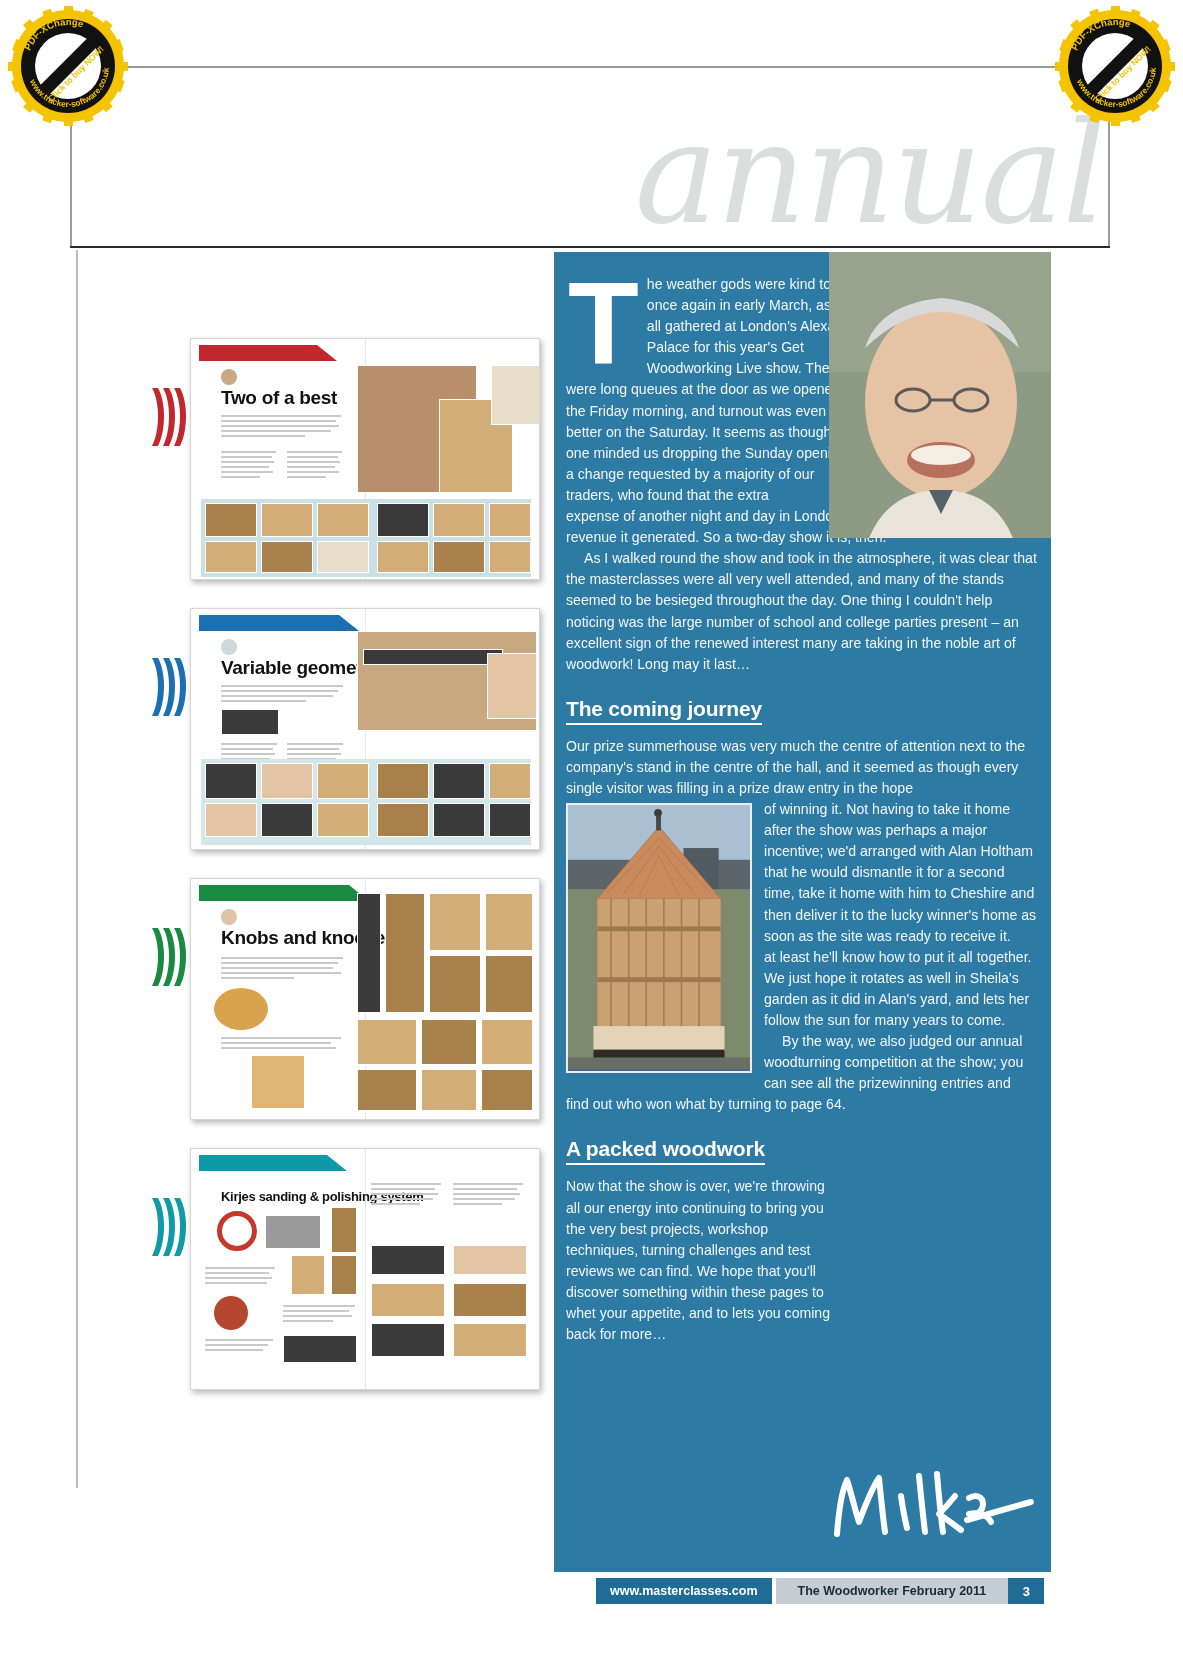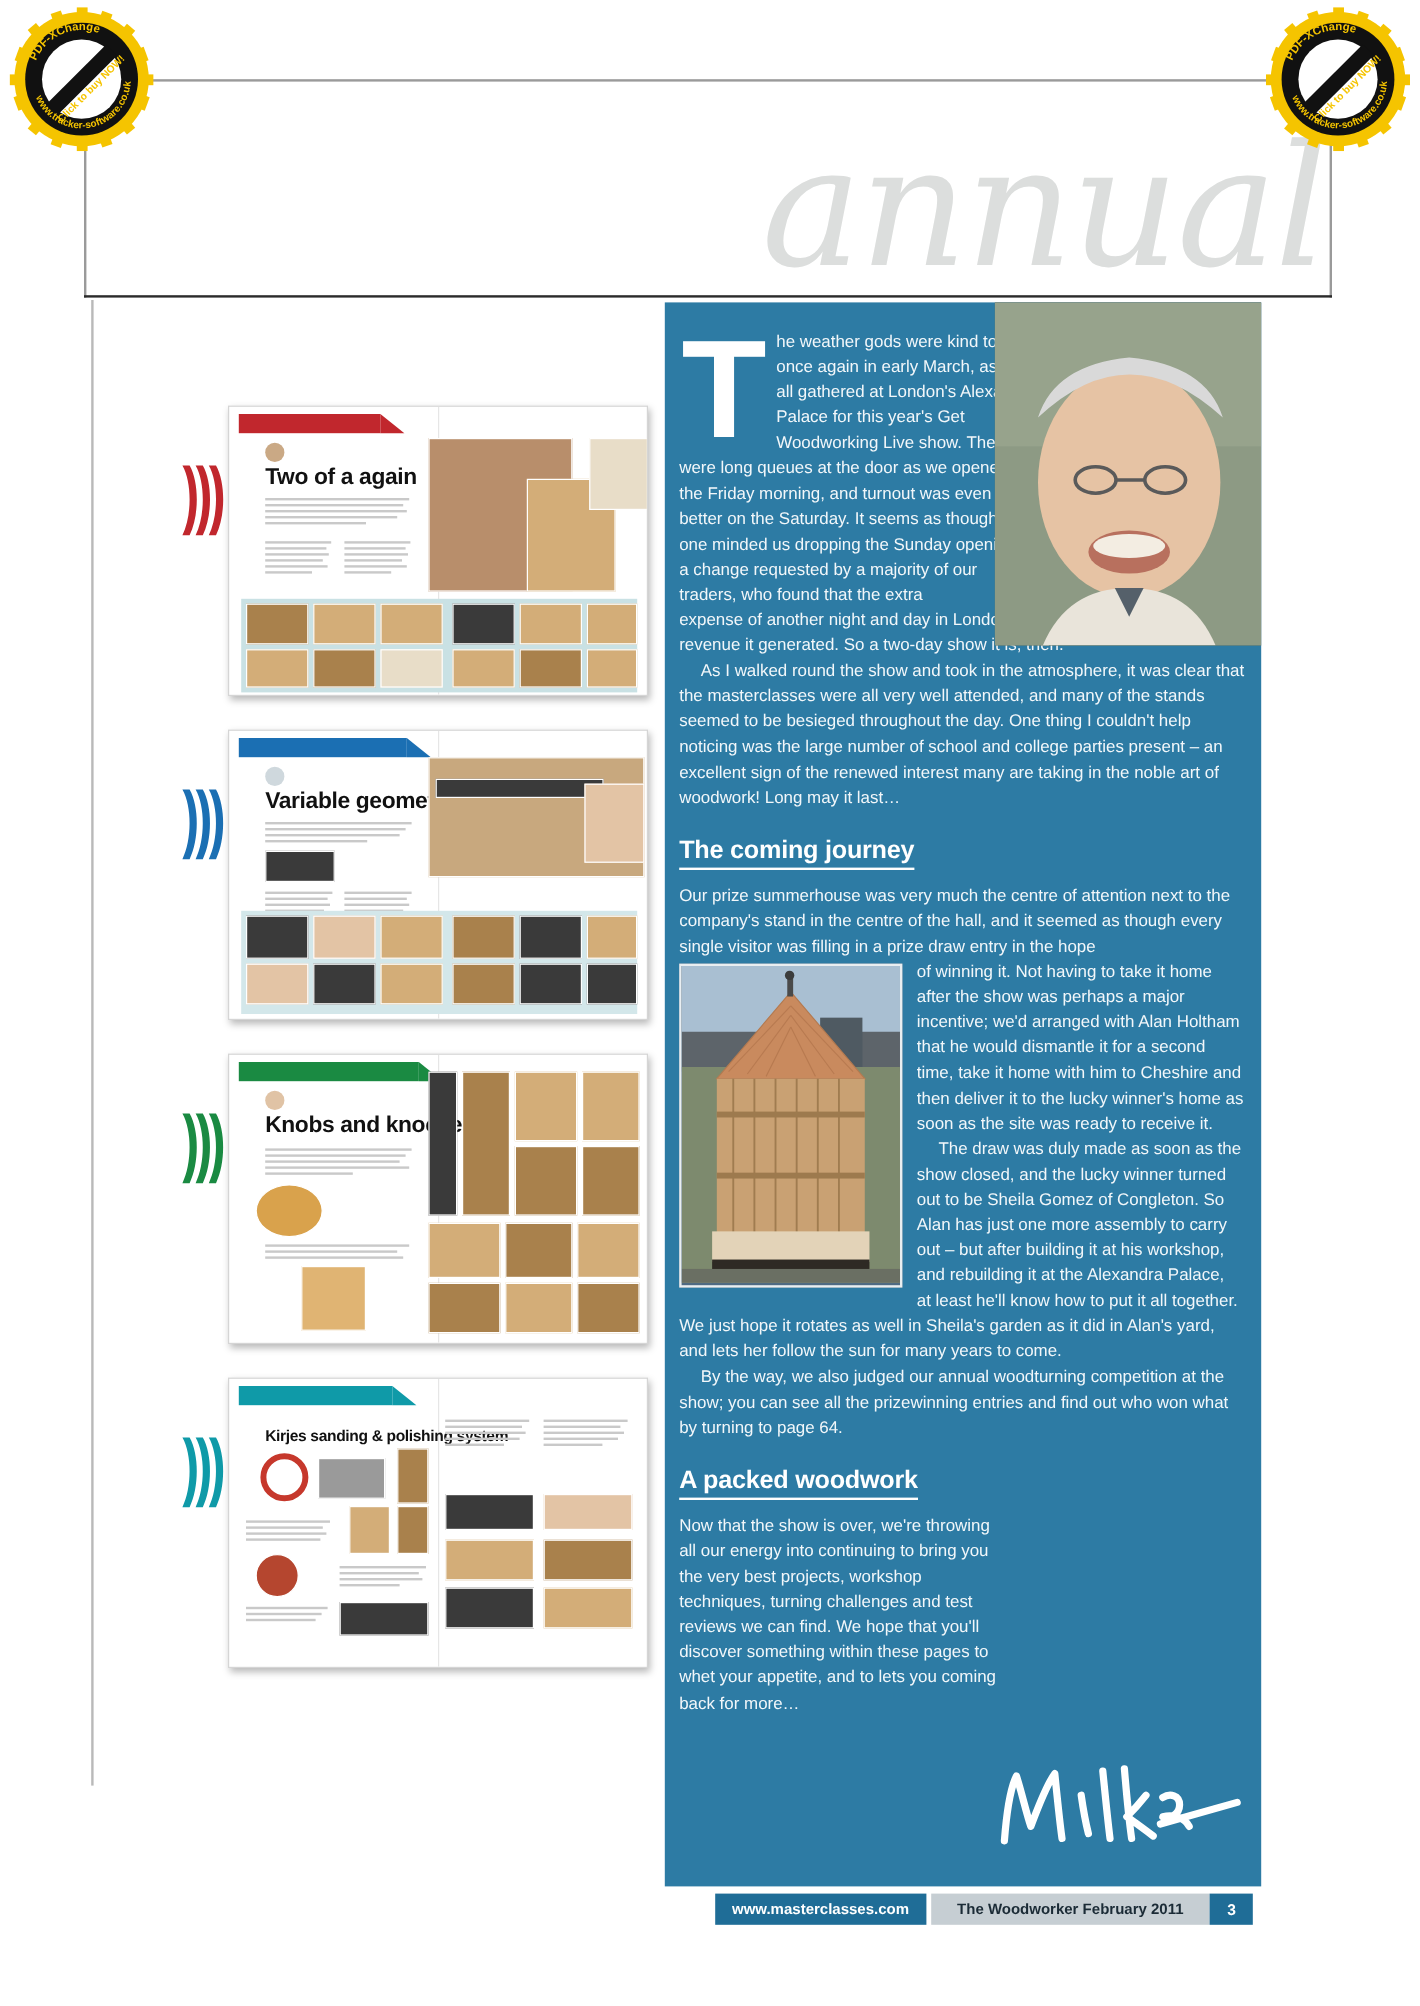--- a/index.html
+++ b/index.html
@@ -252,21 +252,21 @@
           <path d="M24,2 C32,16 32,44 24,60 L30,60 C38,44 38,16 30,2 Z"></path>
         </g>
           </svg>
       </div>
       <div class="spread">
         <div class="gutter"></div>
         <div class="sp-band" style="color:#c1272d;background:#c1272d;width:118px;">
           <span class="tri"></span>
         </div>
         <div class="sp-sub"></div>
-        <div class="sp-title">Two of a again</div>
+        <div class="sp-title">Two of a best</div>
         <div class="sp-lines" style="left:30px;top:76px;width:120px;">
           <i style="width:100%"></i>
             <i style="width:96%"></i>
             <i style="width:98%"></i>
             <i style="width:92%"></i>
             <i style="width:70%"></i>
         </div>
         <div class="sp-lines" style="left:30px;top:112px;width:55px;">
           <i style="width:100%"></i>
             <i style="width:92%"></i>
@@ -526,21 +526,20 @@
           </g>
           <rect x="30" y="124" width="126" height="5" fill="#9d7a4e"></rect>
           <rect x="30" y="176" width="126" height="5" fill="#9d7a4e"></rect>
           <rect x="26" y="226" width="134" height="26" fill="#e3d3b8"></rect>
           <rect x="26" y="250" width="134" height="10" fill="#2e2a24"></rect>
           <rect x="0" y="258" width="186" height="12" fill="#6a6f63"></rect>
         </svg>
       </div>
 
       <p>of winning it. Not having to take it home after the show was perhaps a major incentive; we'd arranged with Alan Holtham that he would dismantle it for a second time, take it home with him to Cheshire and then deliver it to the lucky winner's home as soon as the site was ready to receive it.</p>
-      <p class="indent">The draw was duly made as soon as the show closed, and the lucky winner turned out to be Sheila Gomez of Congleton. So Alan has just one more assembly to carry out – but after building it at his workshop, and rebuilding it at the Alexandra Palace,</p>
       <p>at least he'll know how to put it all together. We just hope it rotates as well in Sheila's garden as it did in Alan's yard, and lets her follow the sun for many years to come.</p>
       <p class="indent">By the way, we also judged our annual woodturning competition at the show; you can see all the prizewinning entries and find out who won what by turning to page 64.</p>
 
       <div class="sec-head">A packed woodwork</div>
       <p style="width:272px;">Now that the show is over, we're throwing all our energy into continuing to bring you the very best projects, workshop techniques, turning challenges and test reviews we can find. We hope that you'll discover something within these pages to whet your appetite, and to lets you coming back for more…</p>
     </div>
 
     <div class="signature">
       <svg viewBox="0 0 210 86" aria-hidden="true">
         <g fill="none" stroke="#ffffff" stroke-width="6" stroke-linecap="round" stroke-linejoin="round">

